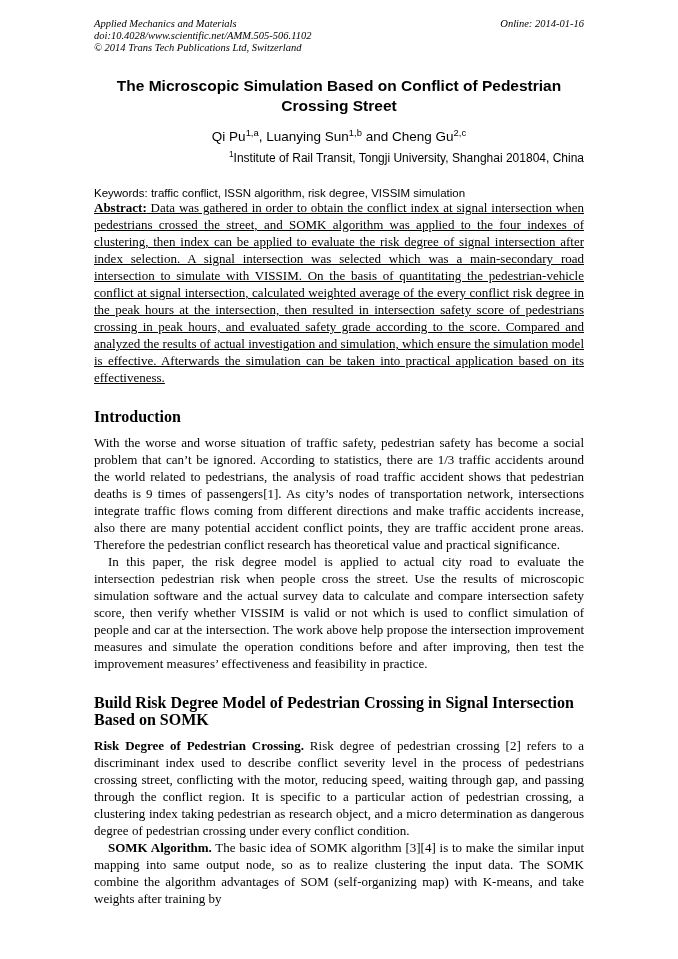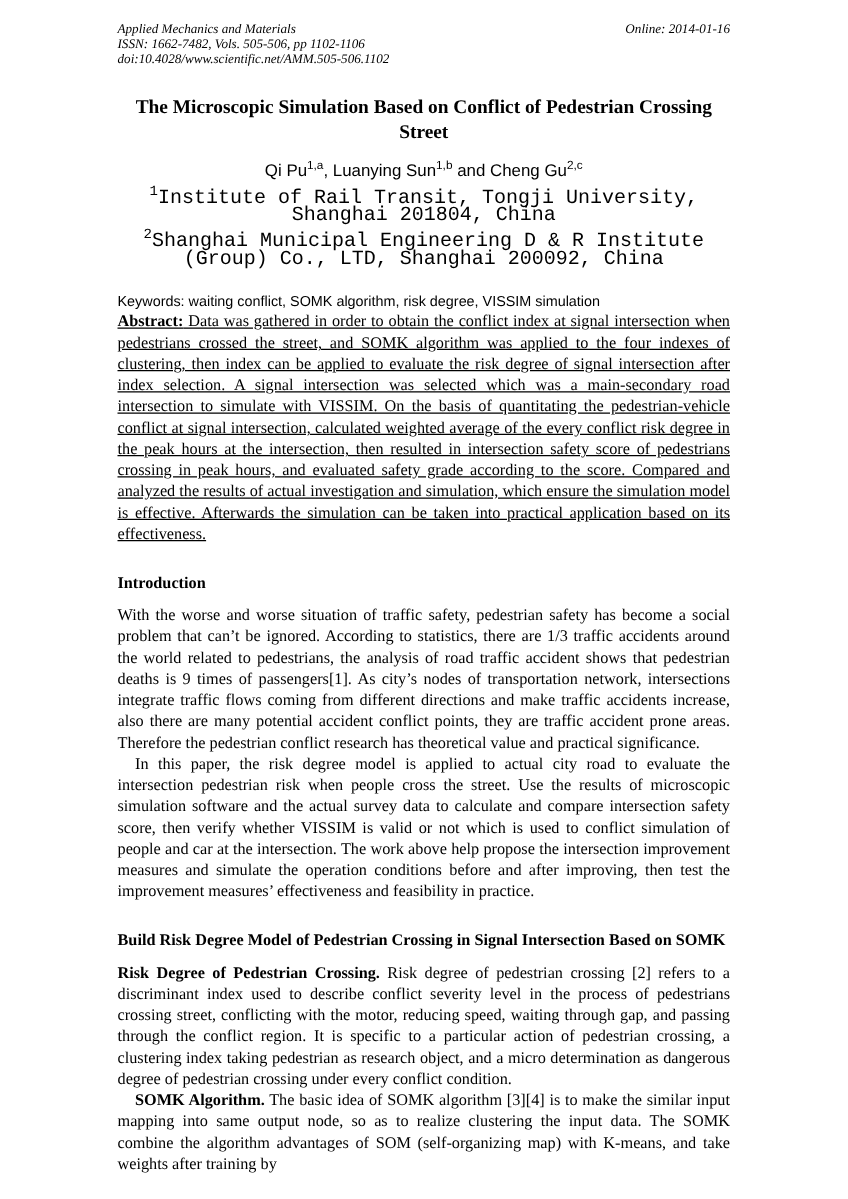--- a/index.html
+++ b/index.html
@@ -23,38 +23,38 @@
     font-style: italic;
     font-size: 10.5px;
     line-height: 12px;
     font-family: "Liberation Serif", serif;
   }
   .hdr-left div { white-space: nowrap; }
   .hdr-right { white-space: nowrap; }
 
   
   .title {
-    font-family: Liberation Serif, serif;
+    font-family: Liberation Sans, sans-serif;
     font-weight: bold;
     font-size: 15.5px;
     line-height: 20px;
     text-align: center;
     margin: 22px auto 0 auto;
     max-width: 570px;
   }
   .authors {
     font-family: Liberation Sans, sans-serif;
     font-size: 13.5px;
     text-align: center;
     margin-top: 13px;
   }
   .affil, .emails {
-    font-family: Liberation Mono, monospace;
-    font-size: 16px;
-    text-align: center;
+    font-family: Liberation Sans, sans-serif;
+    font-size: 12px;
+    text-align: right;
     margin-top: 7px;
     line-height: 14px;
   }
   sup { font-size: 70%; line-height: 0; }
 
   
   .kw {
     font-family: "Liberation Sans", sans-serif;
     font-size: 11.5px;
     margin-top: 22px;
@@ -66,56 +66,53 @@
     font-size: 13px;
     line-height: 17px;
     text-align: justify;
     margin: 0;
   }
   .abstract { margin-top: 0; text-decoration: underline; }
   .indent { text-indent: 14px; }
   .lead { font-weight: bold; }
   h2.sec {
     font-family: "Liberation Serif", serif;
-    font-size: 13px;
+    font-size: 16px;
     font-weight: bold;
     margin: 22px 0 9px 0;
     line-height: 17px;
   }
 </style>
 </head>
 <body>
 
 <div class="page">
 
   <header class="hdr">
     <div class="hdr-left">
       <div>Applied Mechanics and Materials</div>
-      <div>ISSN: 1662-7482, Vols. 505-506, pp 1102-1106</div>
       <div>doi:10.4028/www.scientific.net/AMM.505-506.1102</div>
+      <div>© 2014 Trans Tech Publications Ltd, Switzerland</div>
     </div>
     <div class="hdr-right">Online: 2014-01-16</div>
   </header>
 
   <h1 class="title">The Microscopic Simulation Based on Conflict of Pedestrian Crossing Street</h1>
 
   <div class="authors">
     <span>Qi Pu</span><sup>1,a</sup><span>, </span><span>Luanying Sun</span><sup>1,b</sup><span> and </span><span>Cheng Gu</span><sup>2,c</sup>
   </div>
 
   <div class="affil">
     <sup>1</sup><span>Institute of Rail Transit, Tongji University, Shanghai 201804, China</span>
   </div>
-  <div class="affil">
-    <sup>2</sup><span>Shanghai Municipal Engineering D &amp; R Institute (Group) Co., LTD, Shanghai 200092, China</span>
-  </div>
 
 
   <div class="kw">
-    <span class="kw-label">Keywords:</span><span> waiting conflict, SOMK algorithm, risk degree, VISSIM simulation</span>
+    <span class="kw-label">Keywords:</span><span> traffic conflict, ISSN algorithm, risk degree, VISSIM simulation</span>
   </div>
 
   <p class="body abstract">
     <span class="lead">Abstract:</span><span> Data was gathered in order to obtain the conflict index at signal intersection when pedestrians crossed the street, and SOMK algorithm was applied to the four indexes of clustering, then index can be applied to evaluate the risk degree of signal intersection after index selection. A signal intersection was selected which was a main-secondary road intersection to simulate with VISSIM. On the basis of quantitating the pedestrian-vehicle conflict at signal intersection, calculated weighted average of the every conflict risk degree in the peak hours at the intersection, then resulted in intersection safety score of pedestrians crossing in peak hours, and evaluated safety grade according to the score. Compared and analyzed the results of actual investigation and simulation, which ensure the simulation model is effective. Afterwards the simulation can be taken into practical application based on its effectiveness.</span>
   </p>
 
   <h2 class="sec">Introduction</h2>
   <p class="body">With the worse and worse situation of traffic safety, pedestrian safety has become a social problem that can’t be ignored. According to statistics, there are 1/3 traffic accidents around the world related to pedestrians, the analysis of road traffic accident shows that pedestrian deaths is 9 times of passengers[1]. As city’s nodes of transportation network, intersections integrate traffic flows coming from different directions and make traffic accidents increase, also there are many potential accident conflict points, they are traffic accident prone areas. Therefore the pedestrian conflict research has theoretical value and practical significance.</p>
   <p class="body indent">In this paper, the risk degree model is applied to actual city road to evaluate the intersection pedestrian risk when people cross the street. Use the results of microscopic simulation software and the actual survey data to calculate and compare intersection safety score, then verify whether VISSIM is valid or not which is used to conflict simulation of people and car at the intersection. The work above help propose the intersection improvement measures and simulate the operation conditions before and after improving, then test the improvement measures’ effectiveness and feasibility in practice.</p>
 

